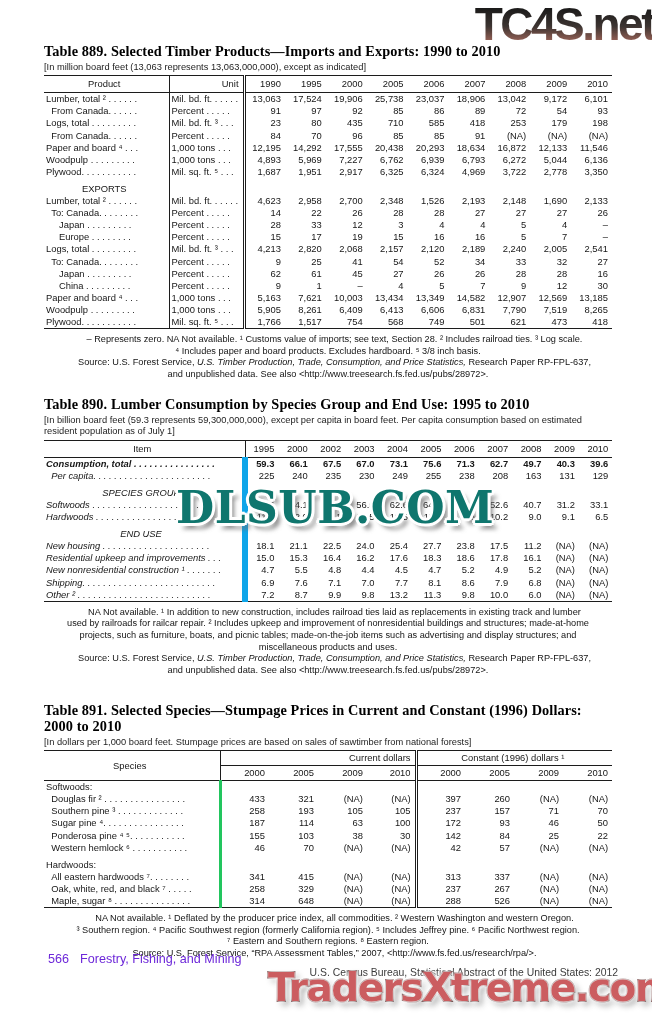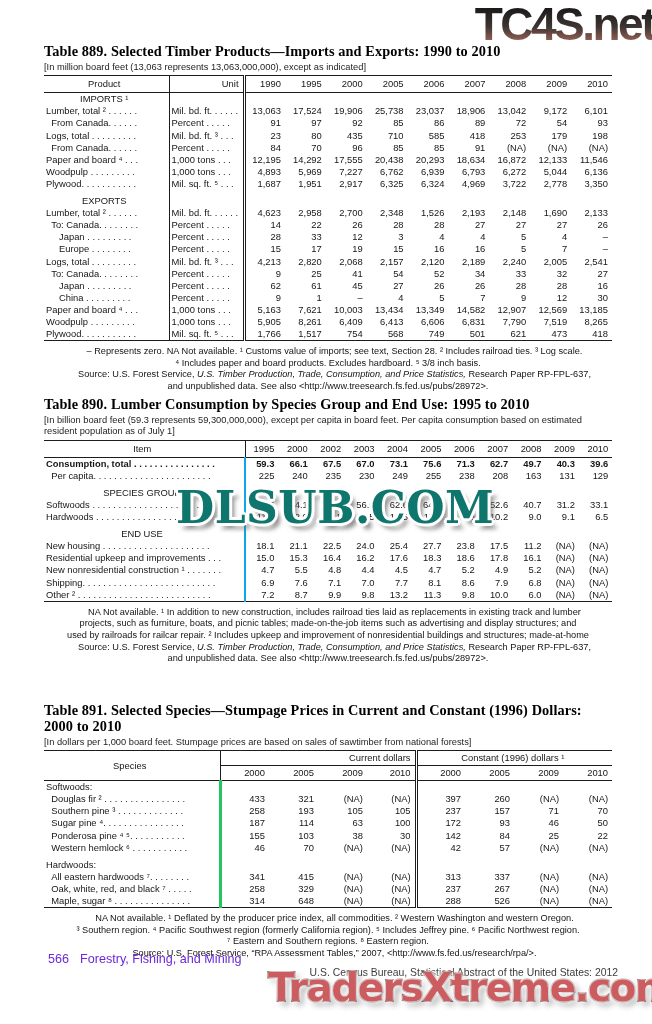--- a/index.html
+++ b/index.html
@@ -15,21 +15,21 @@
   thead th{border-top:1.4px solid #1c1c1c;border-bottom:1.4px solid #1c1c1c;padding-top:2px;padding-bottom:2px;}
   .n{text-align:right;}
   .l{text-align:left;padding-left:2px;}
   .sec{text-align:center;padding-left:0;}
   tr.bold td{font-weight:bold;}
   tr.gap td{line-height:5px;font-size:2px;height:5px;}
   .vr1{border-right:1px solid #1c1c1c;}
   .vrd{border-right:3px double #1c1c1c;text-align:right;}
   #t889 tbody td:nth-child(1){border-right:1px solid #1c1c1c;}
   #t889 tbody td:nth-child(2){border-right:3px double #1c1c1c;}
-  #t890 tbody td:nth-child(1){border-right:2px solid #0ea5e9;}
+  #t890 tbody td:nth-child(1){border-right:6px solid #0ea5e9;font-style:italic;}
   #t891 tbody td:nth-child(1){border-right:3px solid #22c55e;}
   #t891 tbody td:nth-child(5){border-right:3px double #1c1c1c;}
   #t891 thead th{padding-top:1px;padding-bottom:1px;}
   .grp{border-bottom:1px solid #1c1c1c !important;}
   #t891 .yr{border-top:none;}
   .fn{margin-top:5px;font-size:9.2px;line-height:11.6px;color:#141414;}
   .fn div{white-space:nowrap;text-align:center;}
   .ind{text-indent:13px;}
   .it{font-style:italic;}
   .pgfoot-left{position:absolute;left:48px;top:952px;font-size:12.6px;color:#6d28d9;z-index:1;}
@@ -81,33 +81,20 @@
           <th class="n">2005</th>
           <th class="n">2006</th>
           <th class="n">2007</th>
           <th class="n">2008</th>
           <th class="n">2009</th>
           <th class="n">2010</th>
         </tr>
       </thead>
       <tbody>
           <tr>
-            <td class="sec">IMPORTS ¹</td>
-            <td class="l"></td>
-            <td class="n"></td>
-            <td class="n"></td>
-            <td class="n"></td>
-            <td class="n"></td>
-            <td class="n"></td>
-            <td class="n"></td>
-            <td class="n"></td>
-            <td class="n"></td>
-            <td class="n"></td>
-          </tr>
-          <tr>
             <td class="l">Lumber, total ² . . . . . .</td>
             <td class="l">Mil. bd. ft. . . . . .</td>
             <td class="n">13,063</td>
             <td class="n">17,524</td>
             <td class="n">19,906</td>
             <td class="n">25,738</td>
             <td class="n">23,037</td>
             <td class="n">18,906</td>
             <td class="n">13,042</td>
             <td class="n">9,172</td>
@@ -587,22 +574,23 @@
             <td class="n">10.0</td>
             <td class="n">6.0</td>
             <td class="n">(NA)</td>
             <td class="n">(NA)</td>
           </tr>
         </tbody>
     </table>
     <div class="fn">
       <div>
           <div class="ind">NA Not available. ¹ In addition to new construction, includes railroad ties laid as replacements in existing track and lumber</div>
+          <div>used by railroads for railcar repair. ² Includes upkeep and improvement of nonresidential buildings and structures; made-at-home</div>
           <div>projects, such as  furniture, boats, and picnic tables; made-on-the-job items such as advertising and display structures; and</div>
-          <div>used by railroads for railcar repair. ² Includes upkeep and improvement of nonresidential buildings and structures; made-at-home</div>
+          <div>miscellaneous products and uses.</div>
         </div>
       <div class="ind"><span>Source: U.S. Forest Service, </span><span class="it">U.S. Timber Production, Trade, Consumption, and Price Statistics,</span><span> Research Paper RP-FPL-637,</span></div>
       <div>and unpublished data. See also &lt;http://www.treesearch.fs.fed.us/pubs/28972&gt;.</div>
     </div>
   </section>
 
   <section class="block" style="top:703px">
     <h2 class="tbl-title">Table 891. Selected Species—Stumpage Prices in Current and Constant (1996) Dollars: 2000 to 2010</h2>
     <p class="tbl-sub">[In dollars per 1,000 board feet. Stumpage prices are based on sales of sawtimber from national forests]</p>
     <table id="t891">

